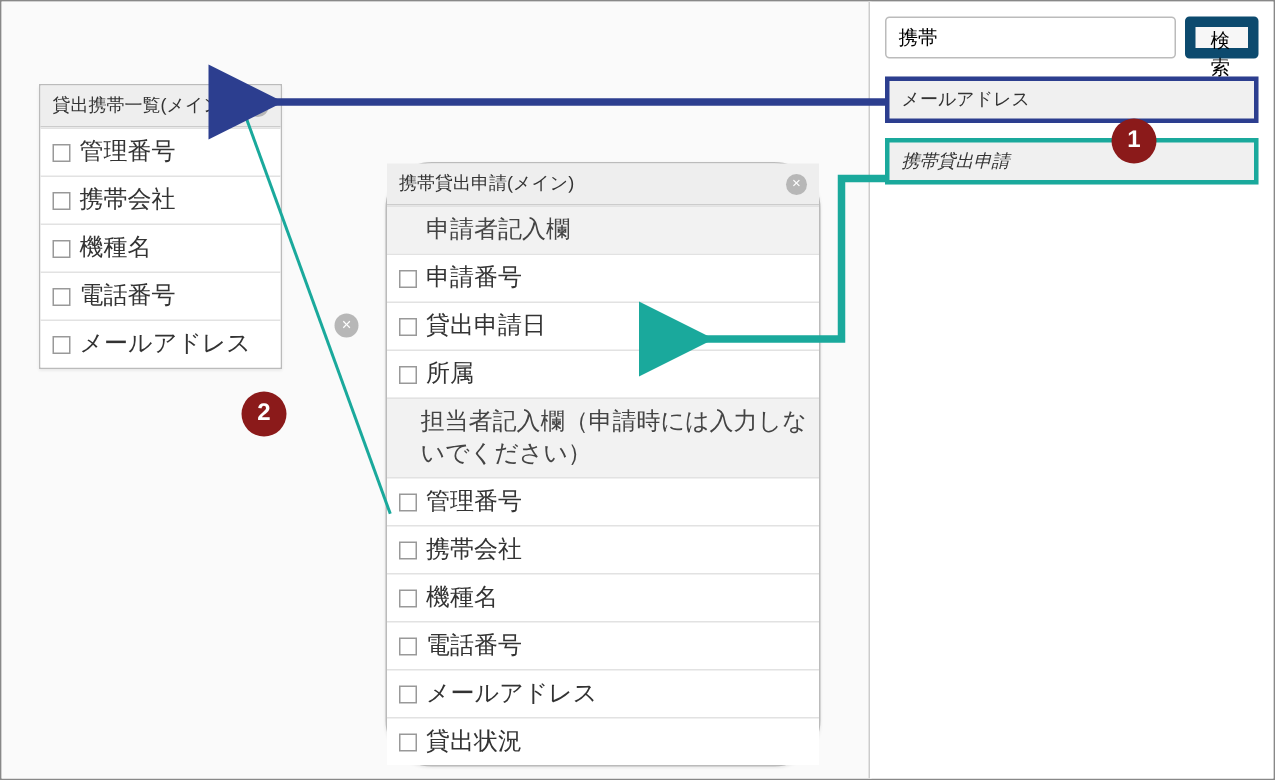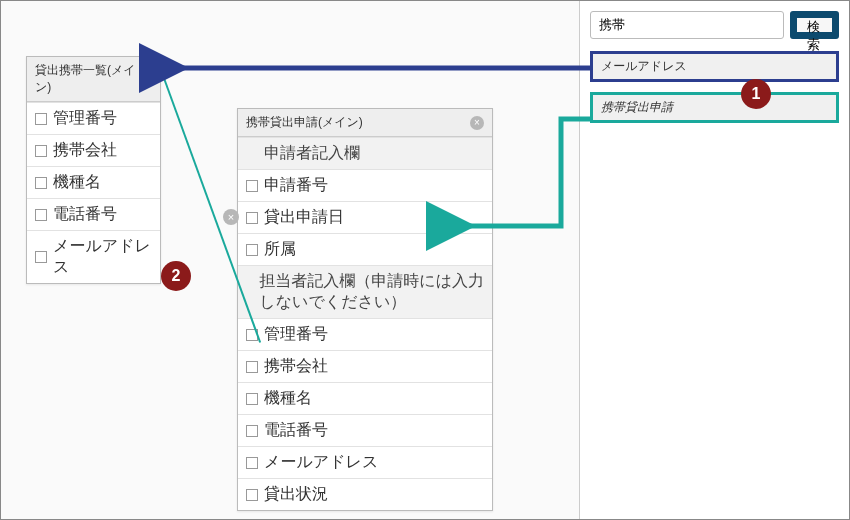--- a/index.html
+++ b/index.html
@@ -157,21 +157,21 @@
     left: 0; top: 0;
     width: 850px; height: 520px;
     pointer-events: none;
   }
 </style>
 </head>
 <body>
 
 <div class="canvas">
 
-  <div class="panel" style="left:25px; top:55px; width:135px;">
+  <div class="panel" style="left:25px; top:55px; width:162px;">
     <div class="panel-header">
       <span>貸出携帯一覧(メイン)</span>
       <span class="close-x">×</span>
     </div>
     <div class="panel-row">
         <span class="chk"></span>
         <span>管理番号</span>
       </div>
     <div class="panel-row">
         <span class="chk"></span>
@@ -184,21 +184,21 @@
     <div class="panel-row">
         <span class="chk"></span>
         <span>電話番号</span>
       </div>
     <div class="panel-row">
         <span class="chk"></span>
         <span>メールアドレス</span>
       </div>
   </div>
 
-  <div class="panel" style="left:236px; top:107px; width:256px;">
+  <div class="panel" style="left:256px; top:107px; width:290px;border-radius:31px;">
     <div class="panel-header">
       <span>携帯貸出申請(メイン)</span>
       <span class="close-x">×</span>
     </div>
     <div class="panel-row subheader">
         <span style="width:12px"></span>
         <span>申請者記入欄</span>
       </div>
     <div class="panel-row">
         <span class="chk"></span>

